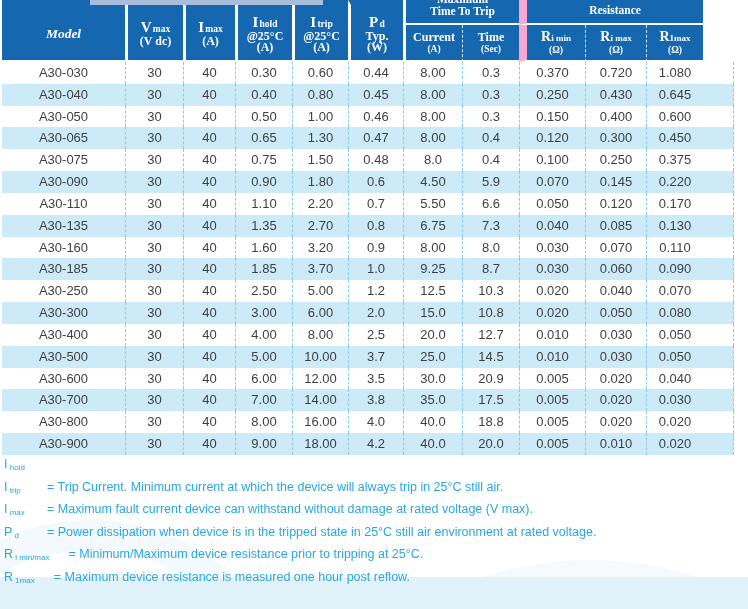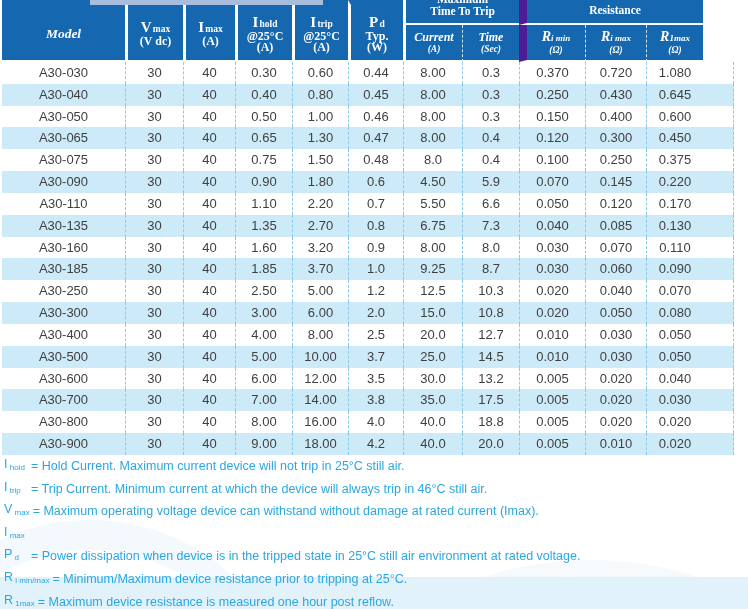--- a/index.html
+++ b/index.html
@@ -10,23 +10,23 @@
   
   table.spec{position:absolute;left:2px;top:0;border-collapse:separate;border-spacing:0;
              table-layout:fixed;width:732px;}
   th,td{padding:0;background-clip:padding-box;}
 
   thead th{background:var(--hdr);color:#fff;text-align:center;
            font-family:"Liberation Serif",serif;font-weight:bold;
            border-bottom:2px solid #fff;}
   th.single{border-top:5px solid transparent;height:62px;vertical-align:middle;}
   th.bL3{border-left:3px solid #fff;}
-  th.bL8{border-left:8px solid #4c1d95;}
+  th.bL8{border-left:8px solid #f9a8d4;}
   th.group{height:25px;vertical-align:top;}
-  th.sub{height:37px;vertical-align:middle;font-style:italic;}
+  th.sub{height:37px;vertical-align:middle;}
   th.dashL{border-left:1px dashed rgba(255,255,255,.8);}
   th.fillerth{background:transparent;border:none;}
 
   .hbig{font-size:15px;letter-spacing:.3px;}
   .hsub{font-size:9.5px;font-weight:bold;padding-left:1px;}
   .hline2{font-size:12px;font-weight:bold;line-height:11px;}
   .model-label{font-size:13.5px;font-style:italic;}
   .cliptop{height:23px;overflow:hidden;}
   .cliptop .in{margin-top:-7px;font-size:11.5px;line-height:12px;}
   .gres-label{font-size:11.5px;line-height:21px;}
@@ -39,21 +39,21 @@
            font-size:13px;border-left:1px dashed var(--dash);background:#fff;}
   tbody td:first-child{border-left:none;}
   tbody tr.alt td{background:var(--stripe);}
   tbody td.filler{border-left:none;border-right:1px dashed var(--dash);}
 
   
   .top-strip{position:absolute;left:90px;top:0;width:233px;height:5px;background:var(--lav);z-index:3;}
 
   
   .notes{position:absolute;left:4px;top:455px;width:740px;color:var(--note);font-size:12.5px;z-index:2;}
-  .note-line{display:flex;align-items:center;line-height:18.6px;white-space:nowrap;}
+  .note-line{display:flex;align-items:flex-start;line-height:18.6px;white-space:nowrap;gap:16px;}
   .note-label{min-width:27px;flex:none;padding-right:3px;}
   .note-label .nb{font-size:12.5px;}
   .note-label .ns{font-size:8px;vertical-align:-2px;}
 
   
   .caution-band{position:absolute;left:0;top:577px;width:748px;height:32px;background:var(--band);z-index:1;}
   .wm1{position:absolute;left:-120px;top:520px;width:420px;height:420px;border-radius:50%;
        border:30px solid rgba(140,195,230,0.10);z-index:1;}
   .wm2{position:absolute;left:330px;top:560px;width:520px;height:380px;border-radius:50%;
        border:26px solid rgba(140,195,230,0.08);z-index:1;}
@@ -345,21 +345,21 @@
           <td class="filler"></td>
         </tr>
         <tr>
           <td>A30-600</td>
           <td>30</td>
           <td>40</td>
           <td>6.00</td>
           <td>12.00</td>
           <td>3.5</td>
           <td>30.0</td>
-          <td>13.2</td>
+          <td>20.9</td>
           <td>0.005</td>
           <td>0.020</td>
           <td>0.040</td>
           <td class="filler"></td>
         </tr>
         <tr class="alt">
           <td>A30-700</td>
           <td>30</td>
           <td>40</td>
           <td>7.00</td>
@@ -399,32 +399,28 @@
           <td>0.010</td>
           <td>0.020</td>
           <td class="filler"></td>
         </tr>
       </tbody>
   </table>
 
   <div class="notes">
       <div class="note-line">
         <span class="note-label"><span class="nb">I</span><span class="ns"> hold</span></span>
-        <span>= Hold Current. Maximum current device will not trip in 25°C still air.</span>
       </div>
       <div class="note-line">
         <span class="note-label"><span class="nb">I</span><span class="ns"> trip</span></span>
-        <span>= Trip Current. Minimum current at which the device will always trip in 46°C still air.</span>
-      </div>
-      <div class="note-line">
-        <span class="note-label"><span class="nb">V</span><span class="ns"> max</span></span>
-        <span>= Maximum operating voltage device can withstand without damage at rated current (Imax).</span>
+        <span>= Trip Current. Minimum current at which the device will always trip in 25°C still air.</span>
       </div>
       <div class="note-line">
         <span class="note-label"><span class="nb">I</span><span class="ns"> max</span></span>
+        <span>= Maximum fault current device can withstand without damage at rated voltage (V max).</span>
       </div>
       <div class="note-line">
         <span class="note-label"><span class="nb">P</span><span class="ns"> d</span></span>
         <span>= Power dissipation when device is in the tripped state in 25°C still air environment at rated voltage.</span>
       </div>
       <div class="note-line">
         <span class="note-label"><span class="nb">R</span><span class="ns"> i min/max</span></span>
         <span>= Minimum/Maximum device resistance prior to tripping at 25°C.</span>
       </div>
       <div class="note-line">

